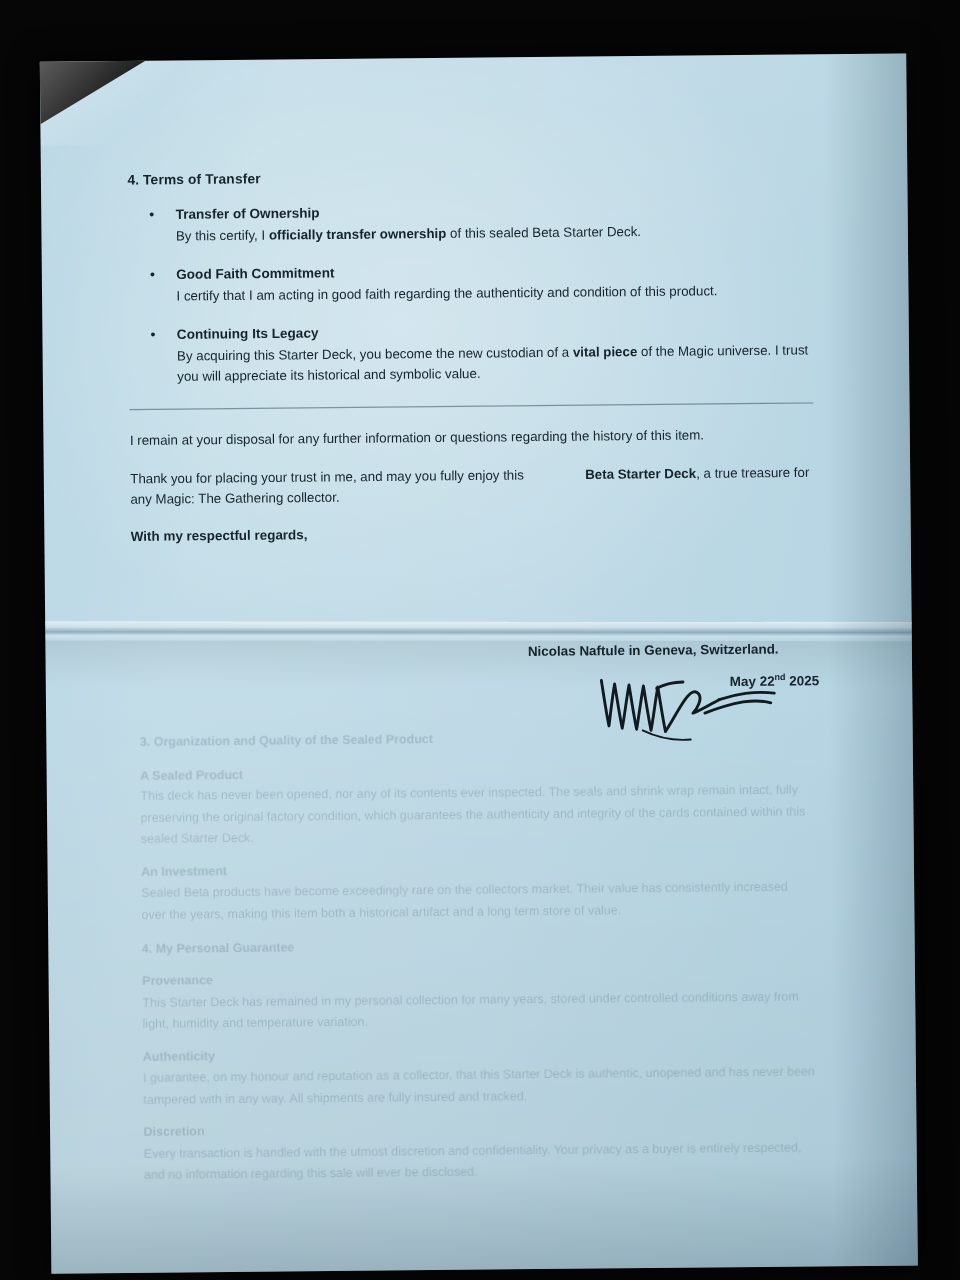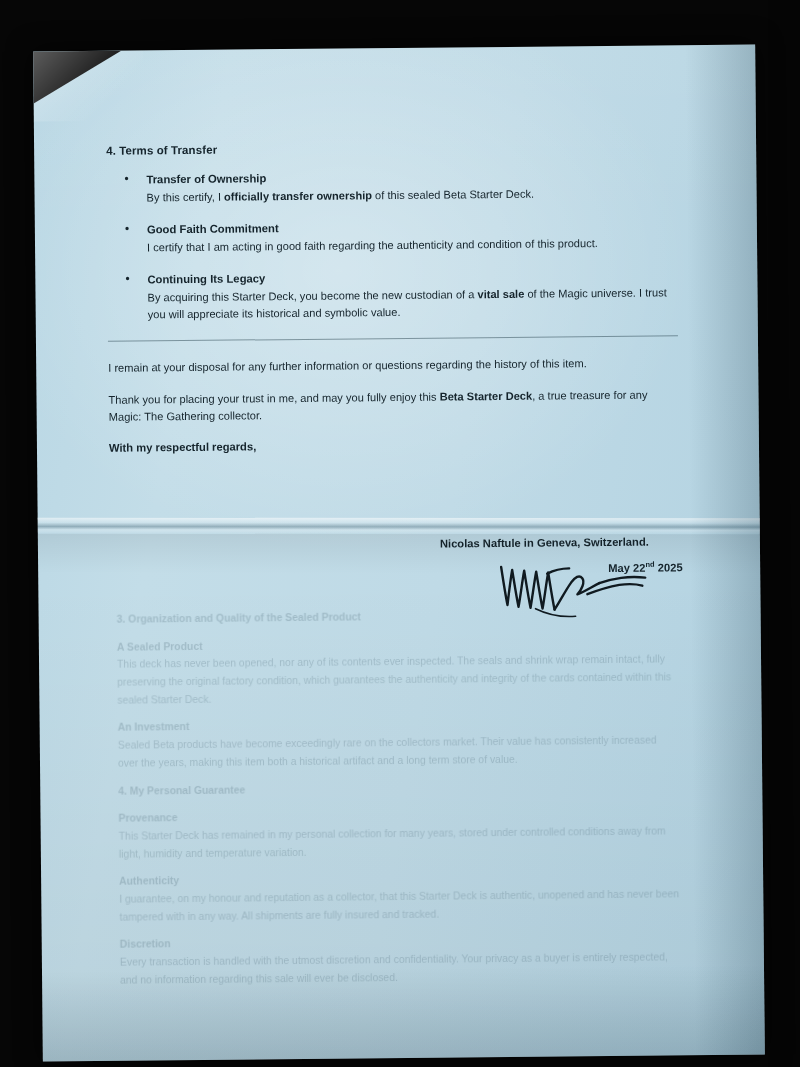--- a/index.html
+++ b/index.html
@@ -161,21 +161,21 @@
     border-top: 1px solid rgba(25,50,62,0.45);
     margin: 18px 0 18px 0;
     width: 100%;
   }
 
   p.para {
     margin: 0 0 15px 0;
     font-size: 11.1px;
     line-height: 1.5;
   }
-  p.para b { font-weight: bold; }
+  p.para b { font-weight: bold; margin-left: 48px; }
   p.regards {
     margin: 0;
     font-weight: bold;
     font-size: 11.2px;
   }
 
   .signblock {
     position: absolute;
     left: 330px;
     top: 396px;
@@ -237,21 +237,21 @@
         <li>
           <span class="item-title">Transfer of Ownership</span>
           <span class="item-body"><span>By this certify, I </span><b>officially transfer ownership</b><span> of this sealed Beta Starter Deck.</span></span>
         </li>
         <li>
           <span class="item-title">Good Faith Commitment</span>
           <span class="item-body"><span>I certify that I am acting in good faith regarding the authenticity and condition of this product.</span><b></b><span></span></span>
         </li>
         <li>
           <span class="item-title">Continuing Its Legacy</span>
-          <span class="item-body"><span>By acquiring this Starter Deck, you become the new custodian of a </span><b>vital sale</b><span> of the Magic universe. I trust you will appreciate its historical and symbolic value.</span></span>
+          <span class="item-body"><span>By acquiring this Starter Deck, you become the new custodian of a </span><b>vital piece</b><span> of the Magic universe. I trust you will appreciate its historical and symbolic value.</span></span>
         </li>
       </ul>
 
       <hr class="rule">
 
       <p class="para">I remain at your disposal for any further information or questions regarding the history of this item.</p>
 
       <p class="para"><span>Thank you for placing your trust in me, and may you fully enjoy this </span><b>Beta Starter Deck</b><span>, a true treasure for any Magic: The Gathering collector.</span></p>
 
       <p class="regards">With my respectful regards,</p>

